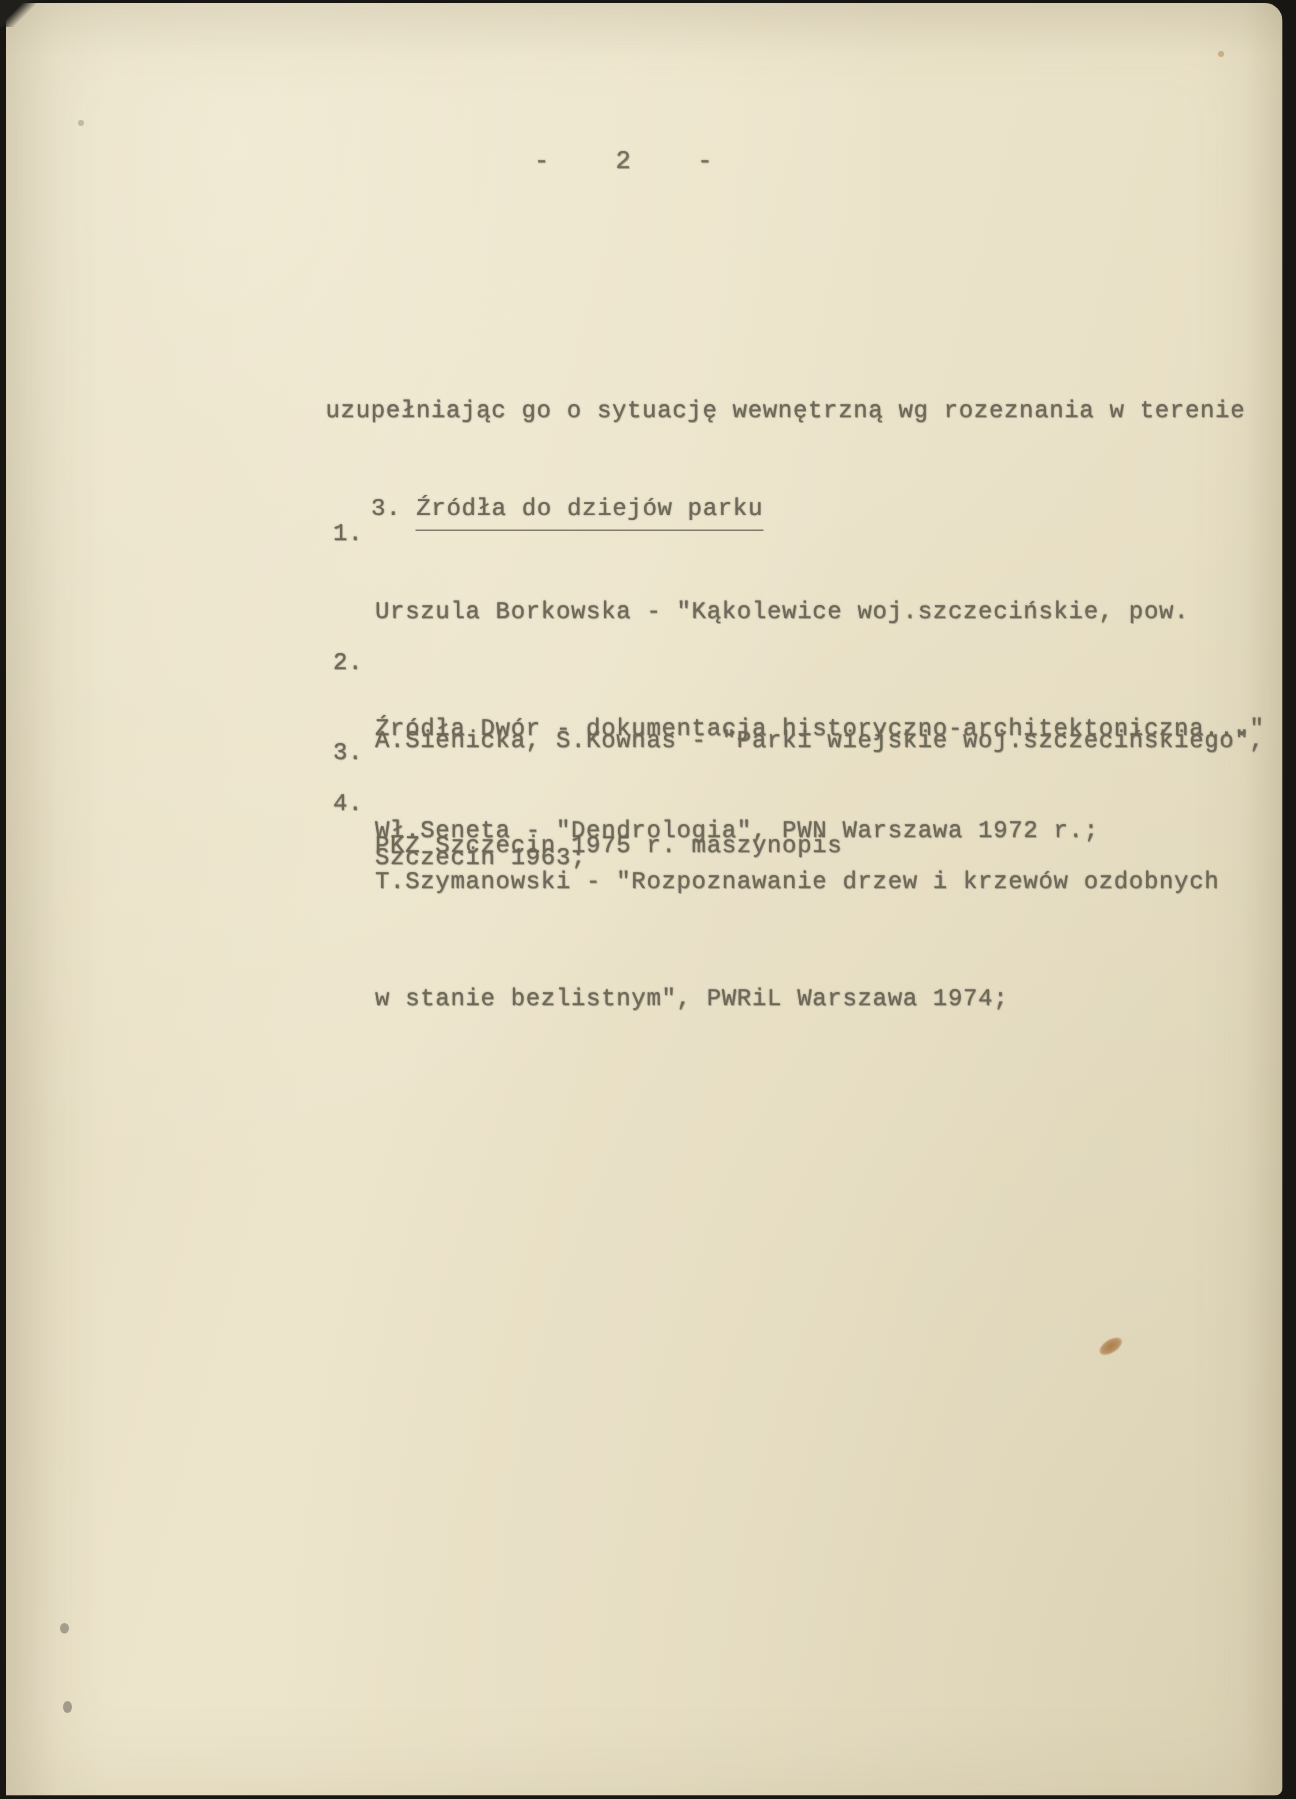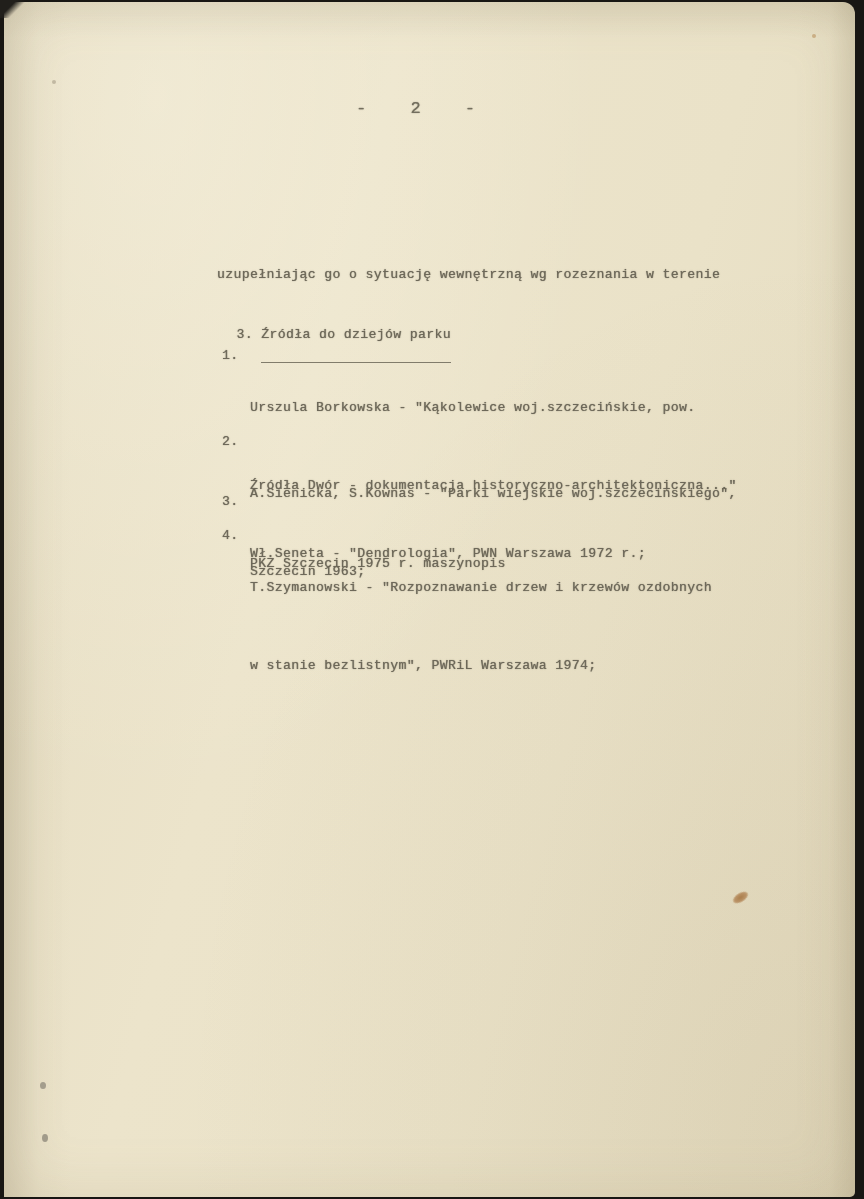--- a/index.html
+++ b/index.html
@@ -40,21 +40,21 @@
   .corner-wedge {
     position: absolute;
     left: 0; top: 0;
     width: 26px; height: 18px;
     background: linear-gradient(135deg, #211f1b 0%, #211f1b 38%, rgba(33,31,27,0) 62%);
   }
   .typed {
     position: absolute;
     color: #6d6859;
     text-shadow: 0 0 1.2px rgba(105,100,85,0.75), 0.4px 0.4px 0.4px rgba(90,85,70,0.35);
-    font-size: 13px;
+    font-size: 16px;
     letter-spacing: 0.45px;
     white-space: pre;
     filter: blur(0.22px);
   }
   .page-number {
     left: 352px;
     top: 97px;
     letter-spacing: 17px;
     font-size: 17px;
     color: #736e5e;
@@ -63,21 +63,21 @@
     left: 213px;
     top: 190px;
     line-height: 33px;
   }
   .section-heading {
     left: 183px;
     top: 310px;
   }
   .section-heading .title-underline {
     border-bottom: 1.6px solid rgba(109,104,89,0.85);
-    padding-bottom: 20px;
+    padding-bottom: 5px;
   }
   .source-item {
     position: absolute;
     left: 218px;
     display: flex;
     line-height: 26px;
   }
   .src-num {
     width: 28px;
     flex: 0 0 28px;

